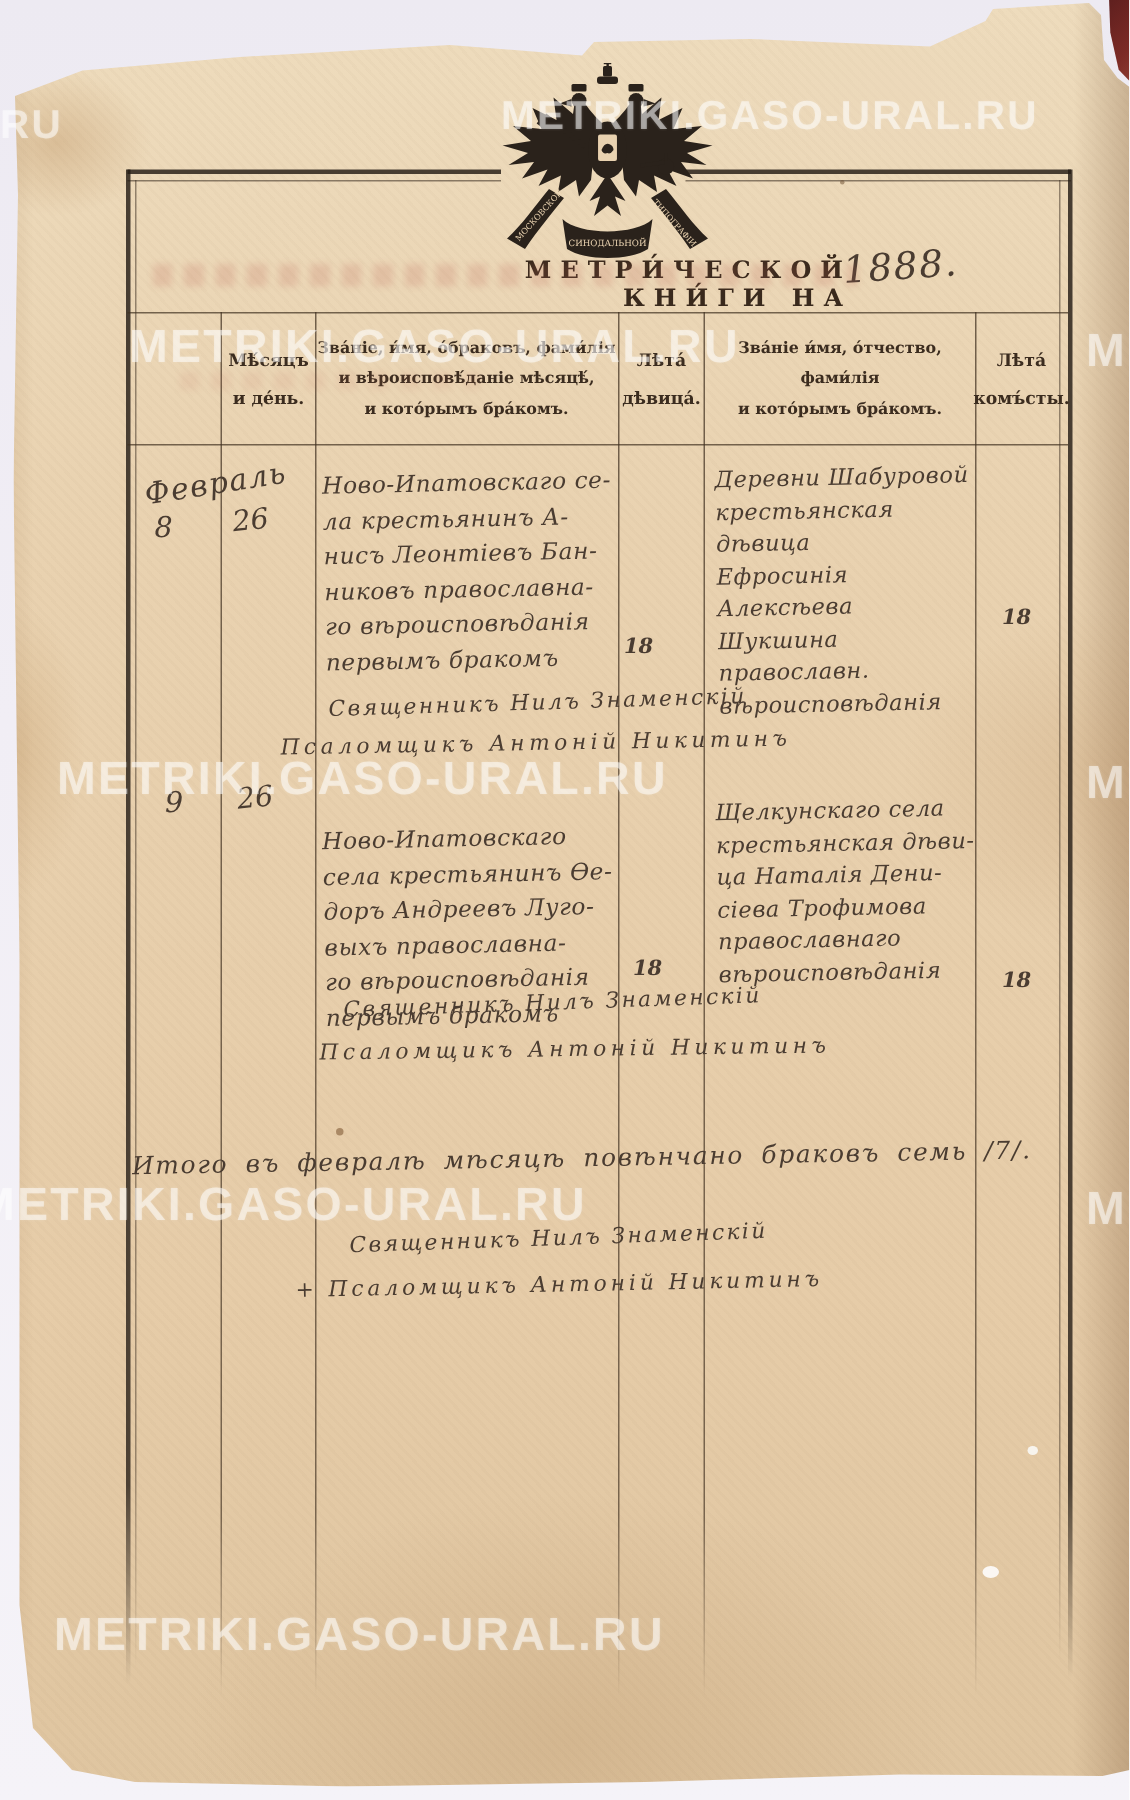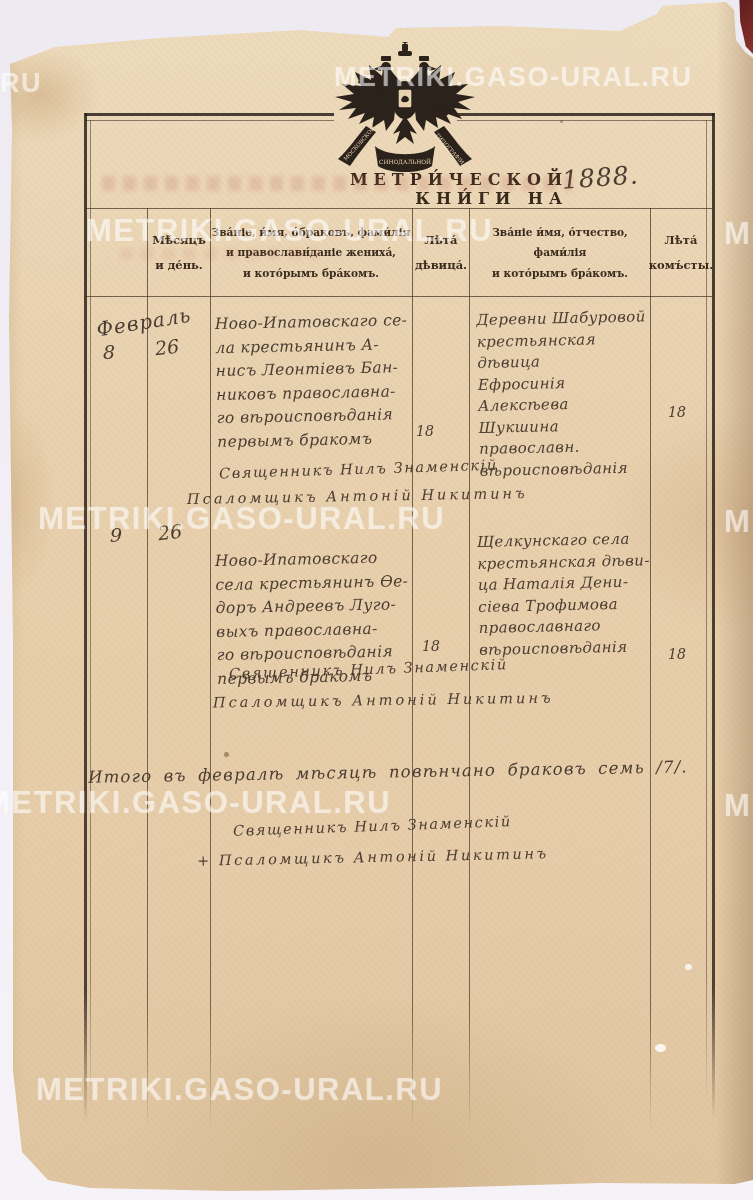--- a/index.html
+++ b/index.html
@@ -38,21 +38,21 @@
   .page-title{left:238px;top:170px;width:330px;font-size:16px;letter-spacing:6px;text-align:right;}
   .hcell{position:absolute;top:209px;height:87px;display:flex;flex-direction:column;
     align-items:center;justify-content:center;text-align:center;color:#3b2c1f;font-weight:700;}
   .hcell.small{font-size:11.5px;line-height:2.1;}
   .hcell.wide{font-size:10.6px;line-height:1.95;}
   
   .hand{position:absolute;font-family:"DejaVu Serif",serif;font-style:italic;color:#4a3c31;}
   .hw-block{line-height:23.5px;font-size:15.5px;letter-spacing:.4px;transform:rotate(-1.2deg);}
   .hw-block.bride{line-height:21.5px;font-size:15px;}
   .sig{font-size:14.5px;letter-spacing:1.6px;white-space:nowrap;}
-  .agenum{font-size:14px;font-weight:400;}
+  .agenum{font-size:14px;font-weight:700;}
   .bignum{font-size:19px;}
   
   .wm{position:absolute;z-index:50;color:rgba(255,255,255,.52);
     font-family:"Liberation Sans","DejaVu Sans",sans-serif;font-weight:700;
     letter-spacing:1.5px;white-space:nowrap;pointer-events:none;
     text-shadow:0 0 2px rgba(255,255,255,.18);}
   
   .bleed{position:absolute;filter:blur(2.2px);opacity:.5;z-index:3;
     background:repeating-linear-gradient(90deg,rgba(187,98,84,.38) 0 13px,rgba(187,98,84,0) 13px 21px);}
   .speck{position:absolute;border-radius:50%;z-index:4;}
@@ -135,21 +135,21 @@
     <div class="colline" style="left:412px;"></div>
     <div class="colline" style="left:469px;"></div>
     <div class="colline" style="left:650px;"></div>
 
     <div class="hcell small" style="left:148px;width:62px;">
       <span>Мѣ́сяцъ</span>
       <span>и де́нь.</span>
     </div>
     <div class="hcell wide" style="left:211px;width:200px;">
       <span>Зва́ніе, и́мя, о́браковъ, фами́лія</span>
-      <span>и православн́даніе жениха́,</span>
+      <span>и вѣроисповѣ́даніе мѣсяцѣ́,</span>
       <span>и кото́рымъ бра́комъ.</span>
     </div>
     <div class="hcell small" style="left:413px;width:56px;">
       <span>Лѣта́</span>
       <span>дѣвица́.</span>
     </div>
     <div class="hcell wide" style="left:470px;width:180px;">
       <span>Зва́ніе и́мя, о́тчество, фами́лія</span>
       <span>и кото́рымъ бра́комъ.</span>
     </div>

